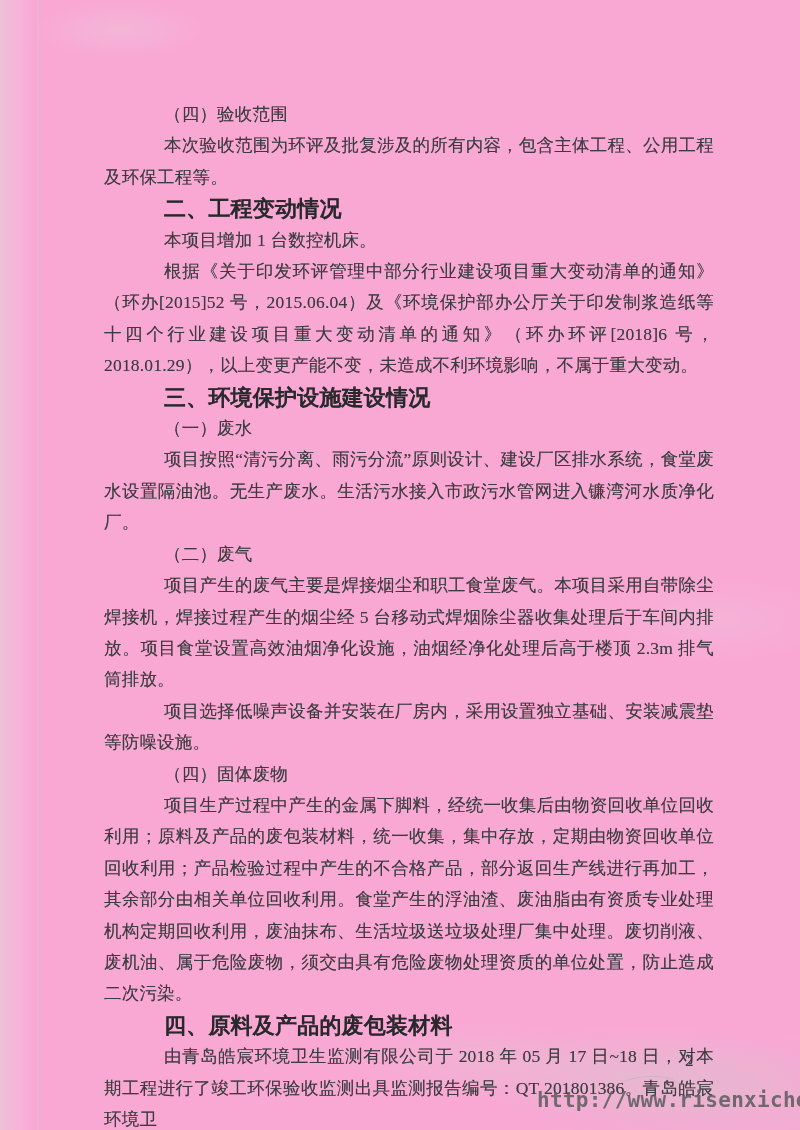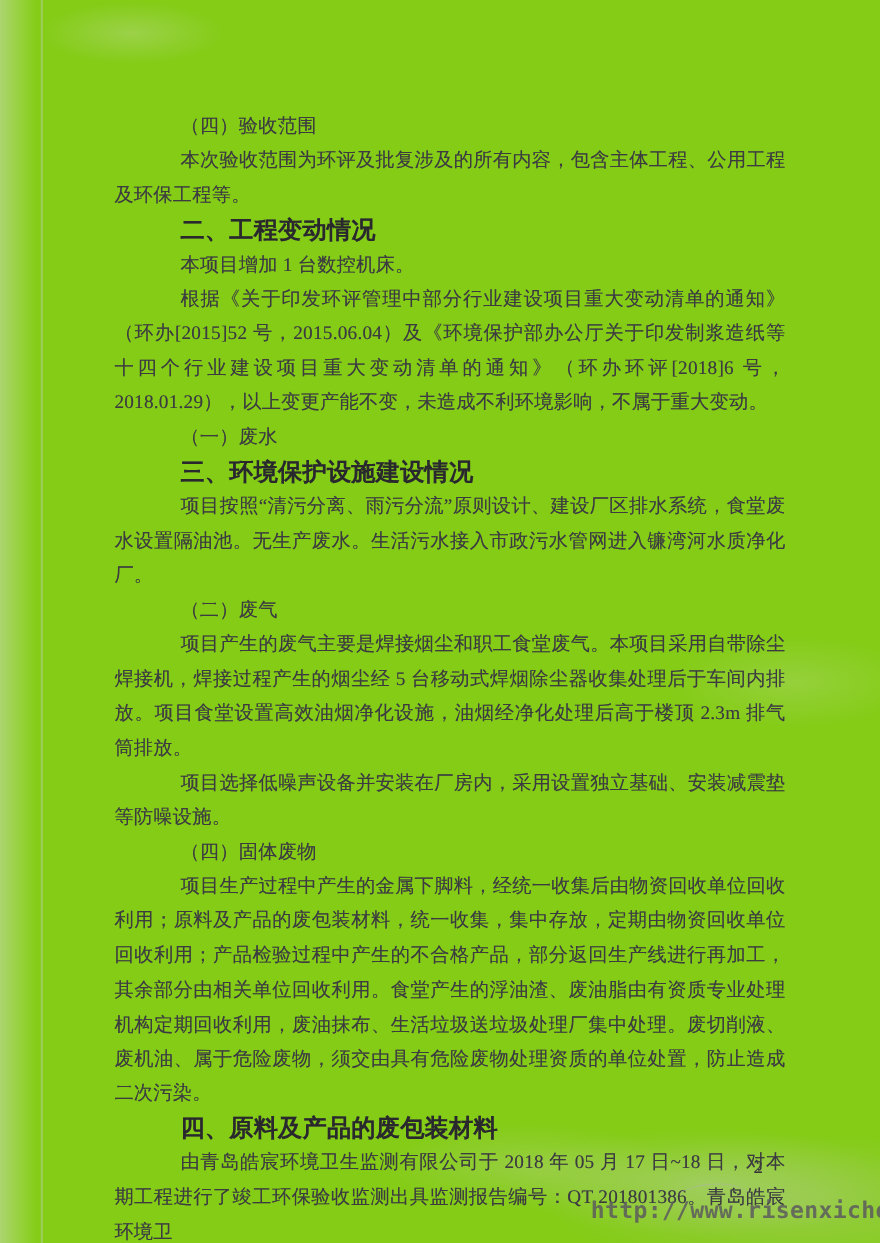--- a/index.html
+++ b/index.html
@@ -5,21 +5,21 @@
 <style>
   html, body { margin: 0; padding: 0; }
   body {
     width: 800px; height: 1130px;
     background: #ffffff;
     font-family: "Liberation Serif", "DejaVu Serif", serif;
   }
   .page {
     position: relative;
     width: 800px; height: 1130px;
-    background: #84cc16;
+    background: #f9a8d4;
     overflow: hidden;
   }
   
   .scan-edge-left {
     position: absolute; left: 0; top: 0; width: 34px; height: 100%;
     background: linear-gradient(to right, rgba(222,222,222,0.45), rgba(240,240,240,0.15) 60%, rgba(255,255,255,0));
     pointer-events: none;
   }
   .scan-line-vert {
     position: absolute; left: 37px; top: 0; width: 2px; height: 100%;
@@ -78,22 +78,22 @@
   <div class="scan-edge-left"></div>
   <div class="scan-line-vert"></div>
   <div class="scan-noise"></div>
 
   <div class="content">
       <p class="para sub">（四）验收范围</p>
       <p class="para body">本次验收范围为环评及批复涉及的所有内容，包含主体工程、公用工程及环保工程等。</p>
       <p class="para heading">二、工程变动情况</p>
       <p class="para body">本项目增加 1 台数控机床。</p>
       <p class="para body">根据《关于印发环评管理中部分行业建设项目重大变动清单的通知》（环办[2015]52 号，2015.06.04）及《环境保护部办公厅关于印发制浆造纸等十四个行业建设项目重大变动清单的通知》（环办环评[2018]6 号，2018.01.29），以上变更产能不变，未造成不利环境影响，不属于重大变动。</p>
+      <p class="para heading">三、环境保护设施建设情况</p>
       <p class="para sub">（一）废水</p>
-      <p class="para heading">三、环境保护设施建设情况</p>
       <p class="para body">项目按照“清污分离、雨污分流”原则设计、建设厂区排水系统，食堂废水设置隔油池。无生产废水。生活污水接入市政污水管网进入镰湾河水质净化厂。</p>
       <p class="para sub">（二）废气</p>
       <p class="para body">项目产生的废气主要是焊接烟尘和职工食堂废气。本项目采用自带除尘焊接机，焊接过程产生的烟尘经 5 台移动式焊烟除尘器收集处理后于车间内排放。项目食堂设置高效油烟净化设施，油烟经净化处理后高于楼顶 2.3m 排气筒排放。</p>
       <p class="para body">项目选择低噪声设备并安装在厂房内，采用设置独立基础、安装减震垫等防噪设施。</p>
       <p class="para sub">（四）固体废物</p>
       <p class="para body">项目生产过程中产生的金属下脚料，经统一收集后由物资回收单位回收利用；原料及产品的废包装材料，统一收集，集中存放，定期由物资回收单位回收利用；产品检验过程中产生的不合格产品，部分返回生产线进行再加工，其余部分由相关单位回收利用。食堂产生的浮油渣、废油脂由有资质专业处理机构定期回收利用，废油抹布、生活垃圾送垃圾处理厂集中处理。废切削液、废机油、属于危险废物，须交由具有危险废物处理资质的单位处置，防止造成二次污染。</p>
       <p class="para heading">四、原料及产品的废包装材料</p>
       <p class="para body">由青岛皓宸环境卫生监测有限公司于 2018 年 05 月 17 日~18 日，对本期工程进行了竣工环保验收监测出具监测报告编号：QT 201801386。青岛皓宸环境卫</p>
     </div>
 

